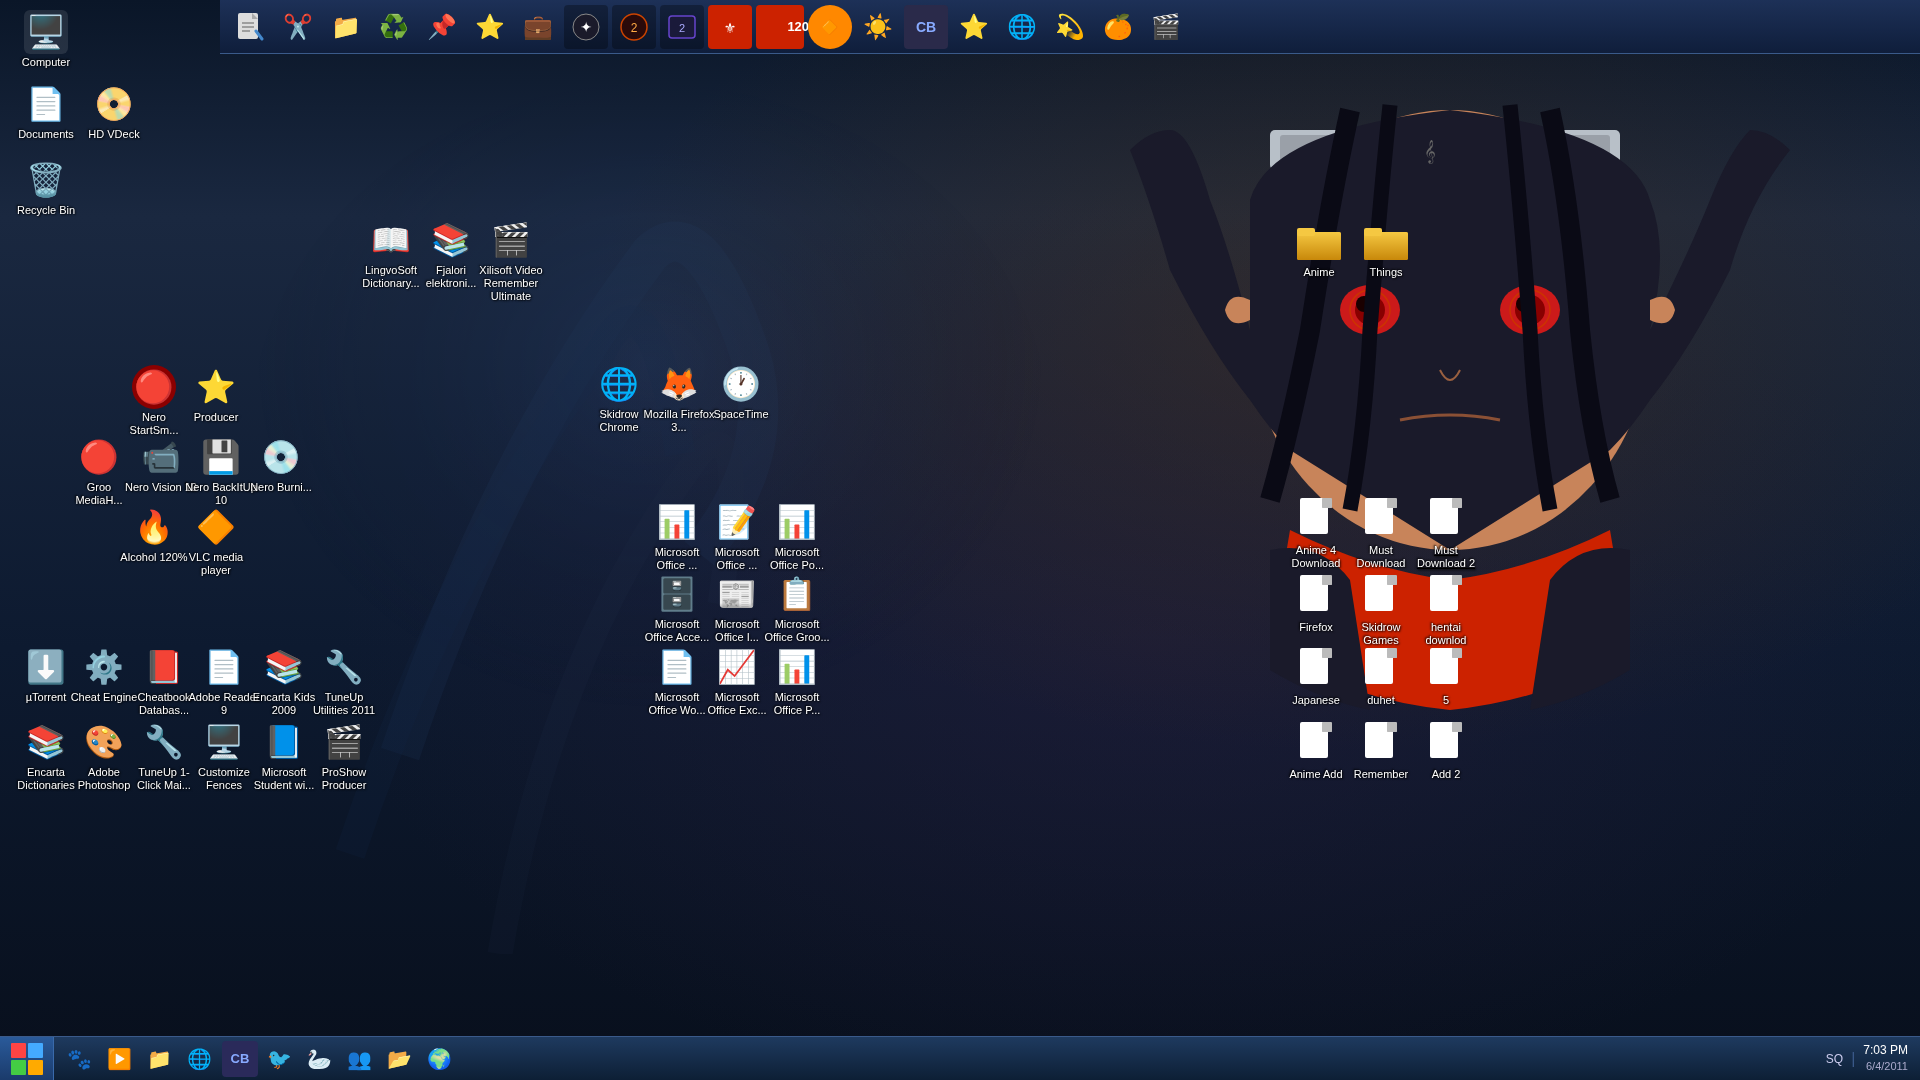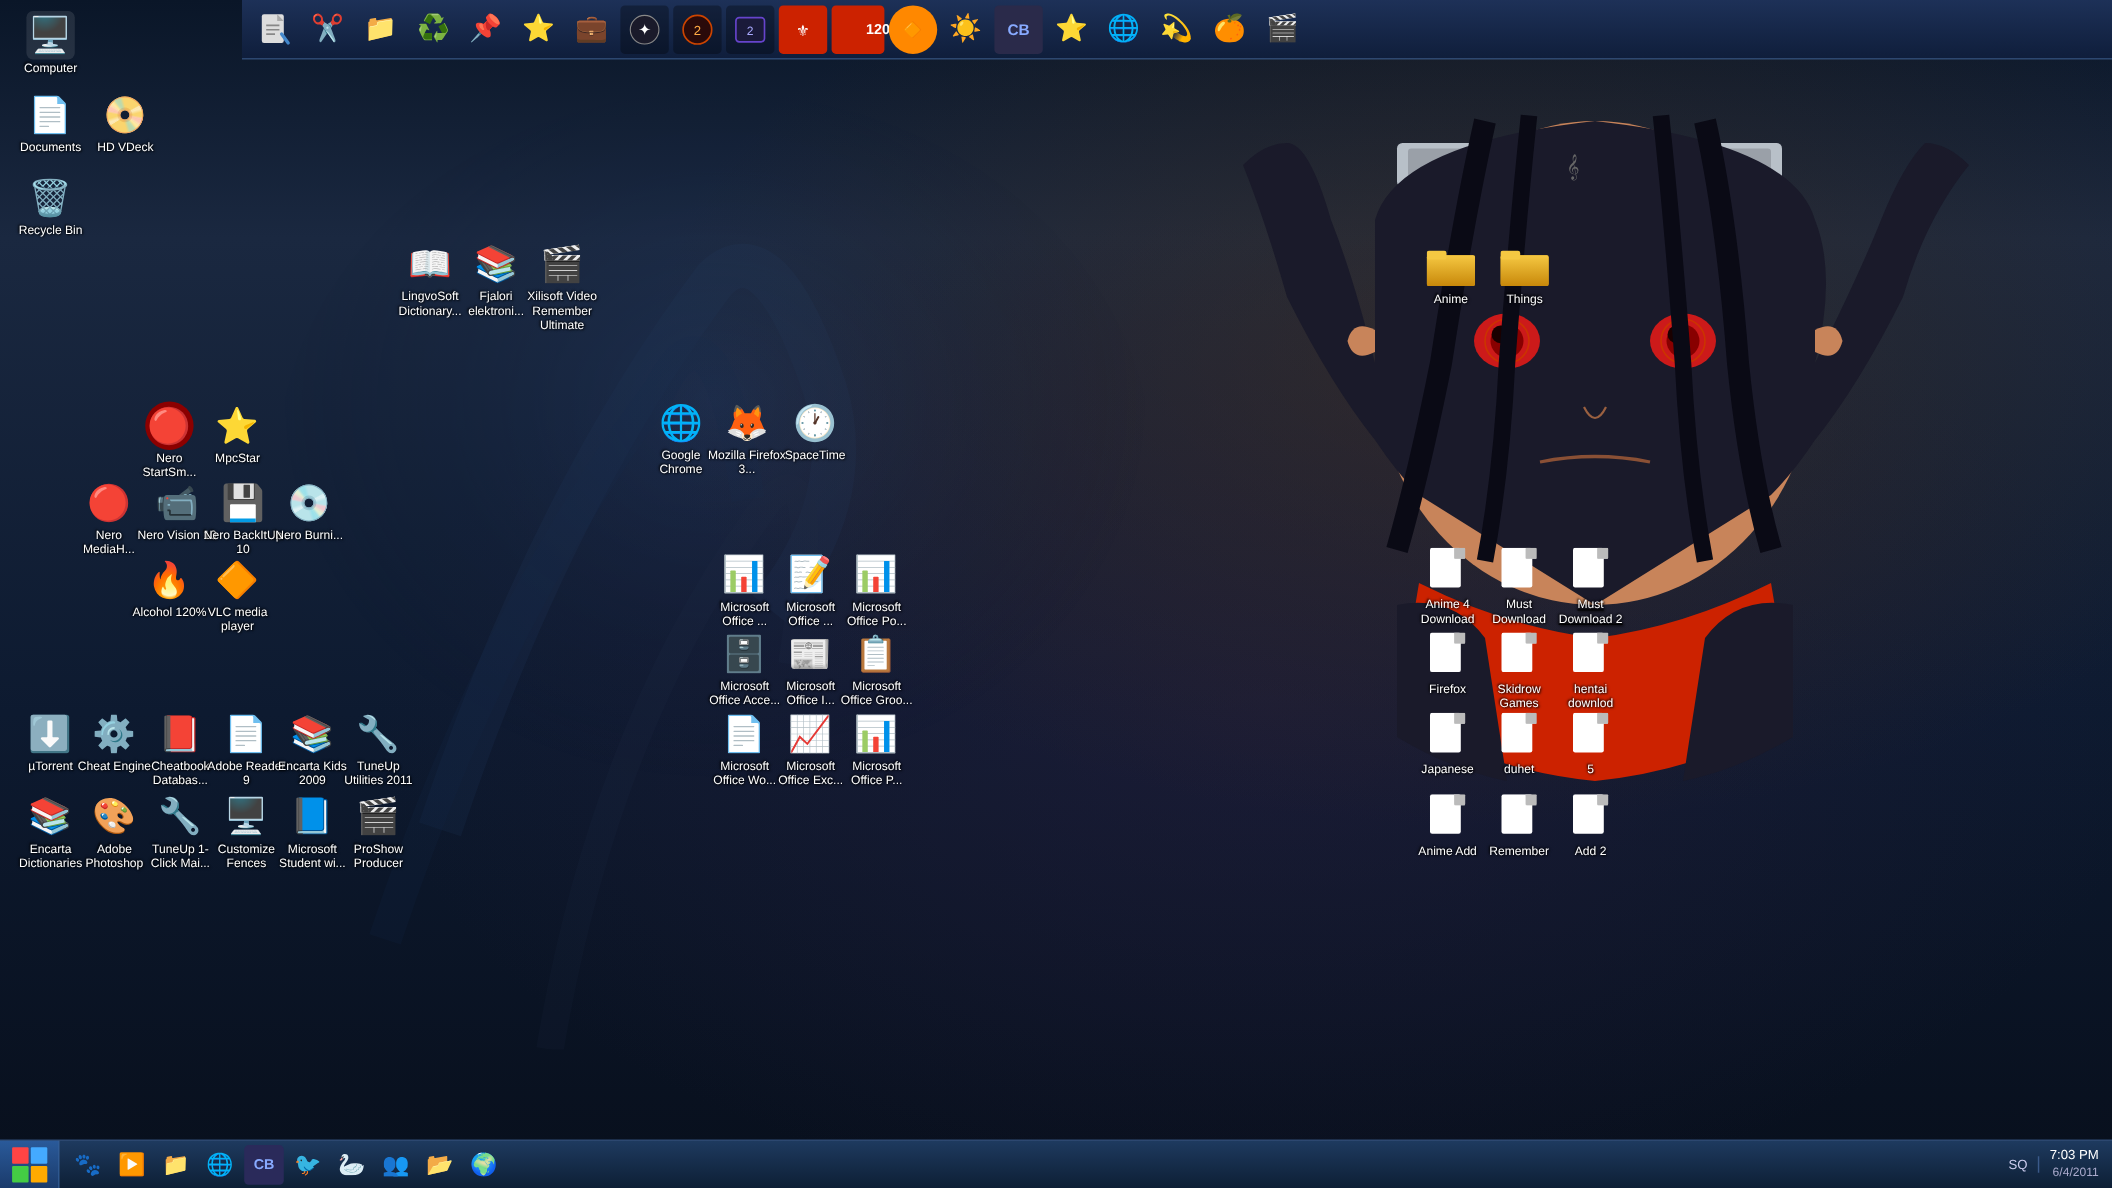--- a/index.html
+++ b/index.html
@@ -261,26 +261,26 @@
     <span class="icon-label">Xilisoft Video Remember Ultimate</span>
   </div>
 
   <div class="desktop-icon" style="left:118px;top:365px;">
     <div class="icon-img" style="background:#8B0000;border-radius:50%;">🔴</div>
     <span class="icon-label">Nero StartSm...</span>
   </div>
 
   <div class="desktop-icon" style="left:180px;top:365px;">
     <div class="icon-img">⭐</div>
-    <span class="icon-label">MpcStar</span>
+    <span class="icon-label">Producer</span>
   </div>
 
   <div class="desktop-icon" style="left:63px;top:435px;">
     <div class="icon-img">🔴</div>
-    <span class="icon-label">Nero MediaH...</span>
+    <span class="icon-label">Groo MediaH...</span>
   </div>
 
   <div class="desktop-icon" style="left:125px;top:435px;">
     <div class="icon-img">📹</div>
     <span class="icon-label">Nero Vision 10</span>
   </div>
 
   <div class="desktop-icon" style="left:185px;top:435px;">
     <div class="icon-img">💾</div>
     <span class="icon-label">Nero BackItUp 10</span>
@@ -296,21 +296,21 @@
     <span class="icon-label">Alcohol 120%</span>
   </div>
 
   <div class="desktop-icon" style="left:180px;top:505px;">
     <div class="icon-img">🔶</div>
     <span class="icon-label">VLC media player</span>
   </div>
 
   <div class="desktop-icon" style="left:583px;top:362px;">
     <div class="icon-img">🌐</div>
-    <span class="icon-label">Google Chrome</span>
+    <span class="icon-label">Skidrow Chrome</span>
   </div>
 
   <div class="desktop-icon" style="left:643px;top:362px;">
     <div class="icon-img">🦊</div>
     <span class="icon-label">Mozilla Firefox 3...</span>
   </div>
 
   <div class="desktop-icon" style="left:705px;top:362px;">
     <div class="icon-img">🕐</div>
     <span class="icon-label">SpaceTime</span>

